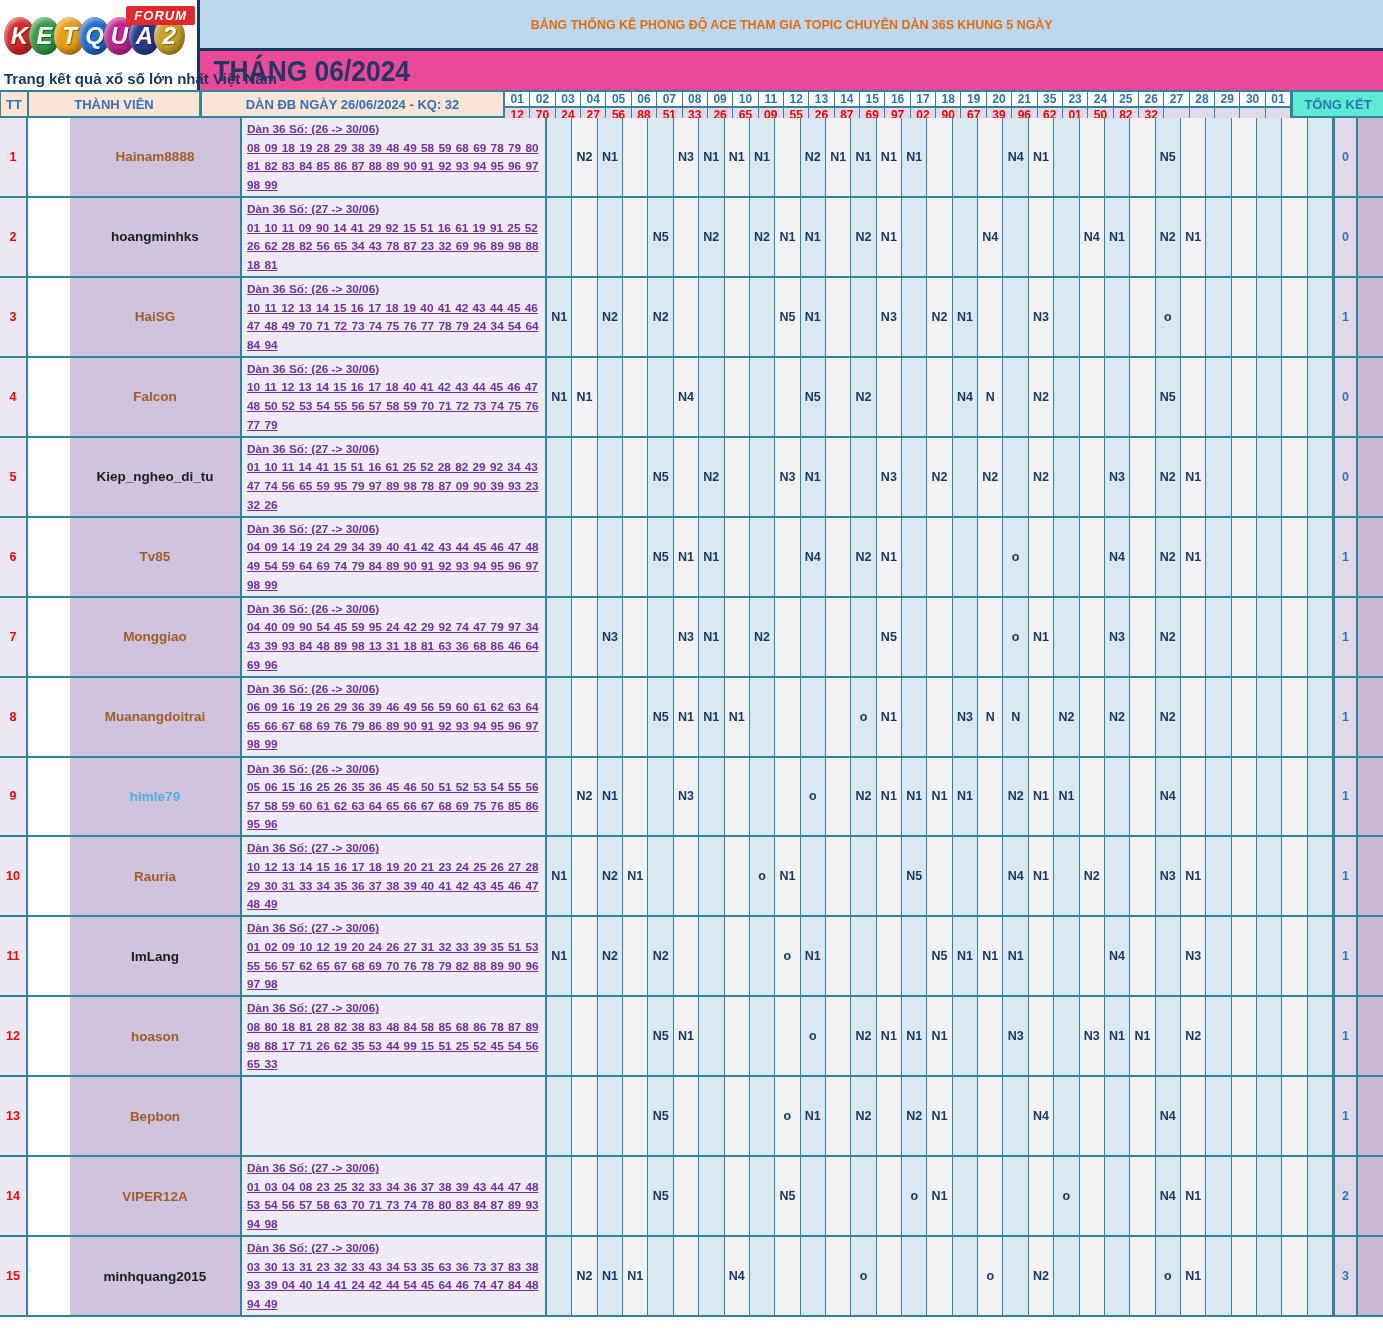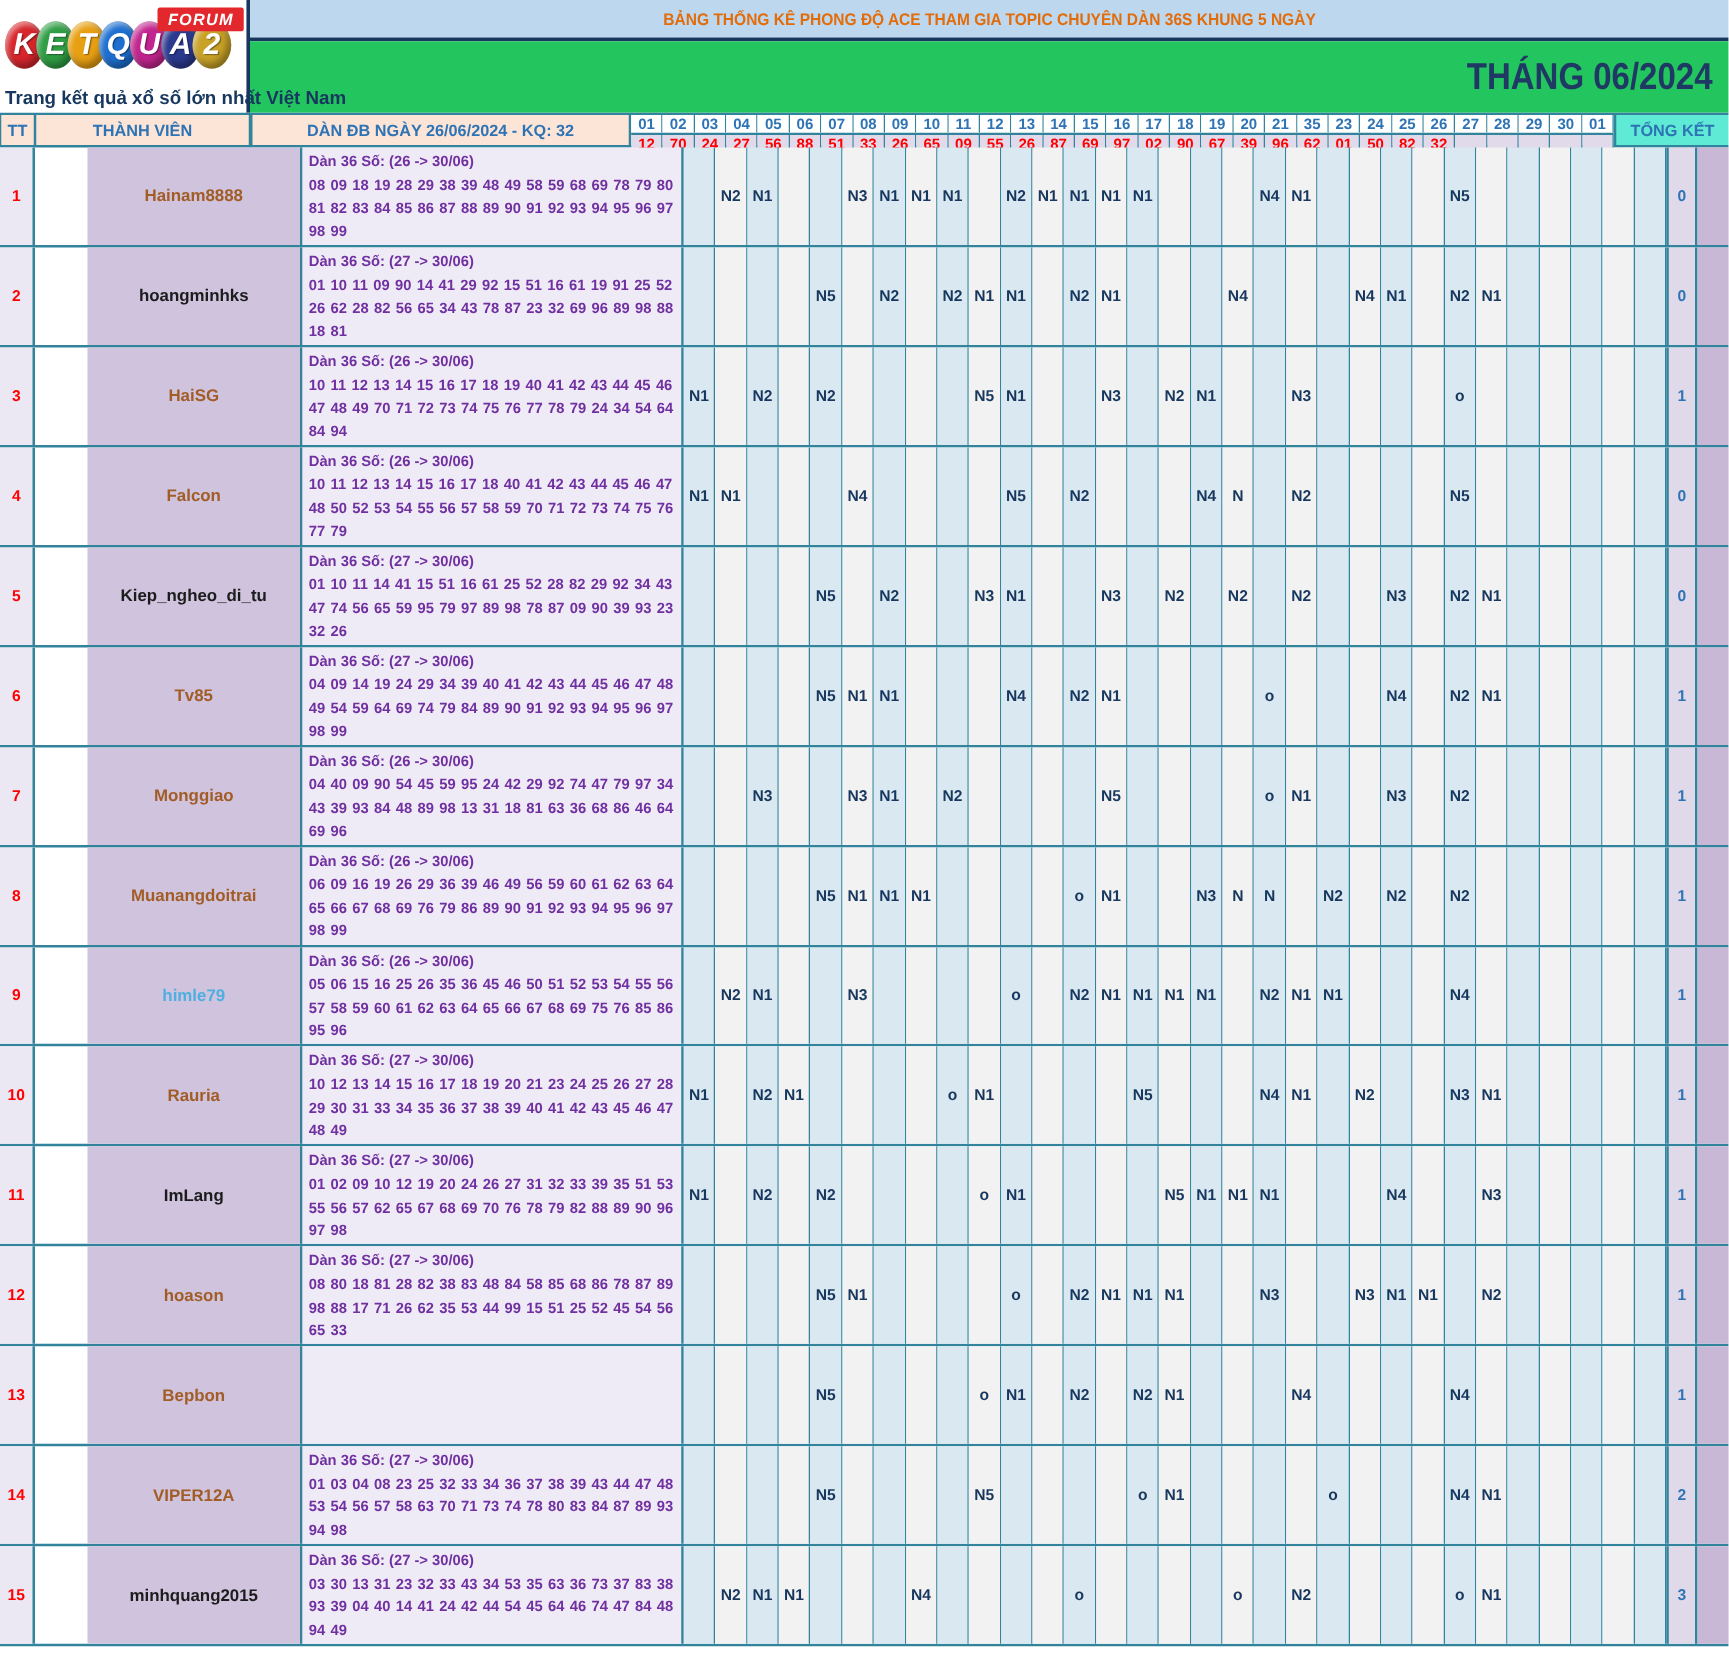--- a/index.html
+++ b/index.html
@@ -21,24 +21,24 @@
     text-shadow:1px 1px 1px rgba(0,0,0,.4);
   }
   .forum-badge{
     position:absolute;top:6px;right:2px;background:#e3282d;color:#fff;
     font-weight:bold;font-style:italic;font-size:13px;padding:2px 8px;
     border-radius:2px;letter-spacing:1px;
   }
   .tagline{font-size:15px;font-weight:bold;color:#17375e;margin-top:8px;white-space:nowrap;}
 
   .titles{flex:1;border-left:3px solid #17375e;display:flex;flex-direction:column;}
-  .title1{height:30px;background:#bdd7ee;display:flex;align-items:center;justify-content:center;}
+  .title1{height:48px;background:#bdd7ee;display:flex;align-items:center;justify-content:center;}
   .title1 span{color:#e36c0a;font-weight:bold;font-size:13.5px;transform:scaleX(.92);white-space:nowrap;}
   .title-sep{height:3px;background:#17375e;}
-  .title2{flex:1;background:#22c55e;display:flex;align-items:center;justify-content:flex-end;}
+  .title2{flex:1;background:#ec4899;display:flex;align-items:center;justify-content:flex-start;}
   .title2 span{color:#1f3864;font-weight:bold;font-size:30px;transform:scaleX(.88);letter-spacing:0px;white-space:nowrap;}
 
   
   .cols{display:flex;width:100%;}
   .c-tt{width:28px;flex:none;}
   .c-member{width:172px;flex:none;}
   .c-dan{width:305px;flex:none;}
   .c-days{width:786px;flex:none;display:flex;}
   .c-tk1{width:25px;flex:none;}
   .c-tk2{width:67px;flex:none;}
@@ -79,21 +79,21 @@
   .member-cell{
     background:#cfc3de;display:flex;align-items:center;justify-content:center;
     border-right:2px solid #31849b;font-weight:bold;font-size:13.5px;margin-left:42px;
   }
   .name-brown{color:#a25d27;}
   .name-black{color:#1c1c1c;}
   .name-blue{color:#4eafe0;}
   .dan-cell{
     background:#efebf6;border-right:2px solid #31849b;
     color:#7030a0;font-weight:bold;font-size:11.8px;line-height:1.58;
-    padding:2px 4px 0 5px;overflow:hidden;
+    padding:2px 4px 0 5px;overflow:hidden;text-decoration:underline;
   }
   .dan-title{white-space:nowrap;}
   .dan-nums{word-spacing:1px;}
   .dcell{
     border-right:1px solid #31849b;display:flex;align-items:center;justify-content:center;
     color:#17375e;font-weight:bold;font-size:12.5px;
   }
   .dodd{background:#d9e8f1;}
   .deven{background:#f2f2f2;}
   .tk1-cell{

